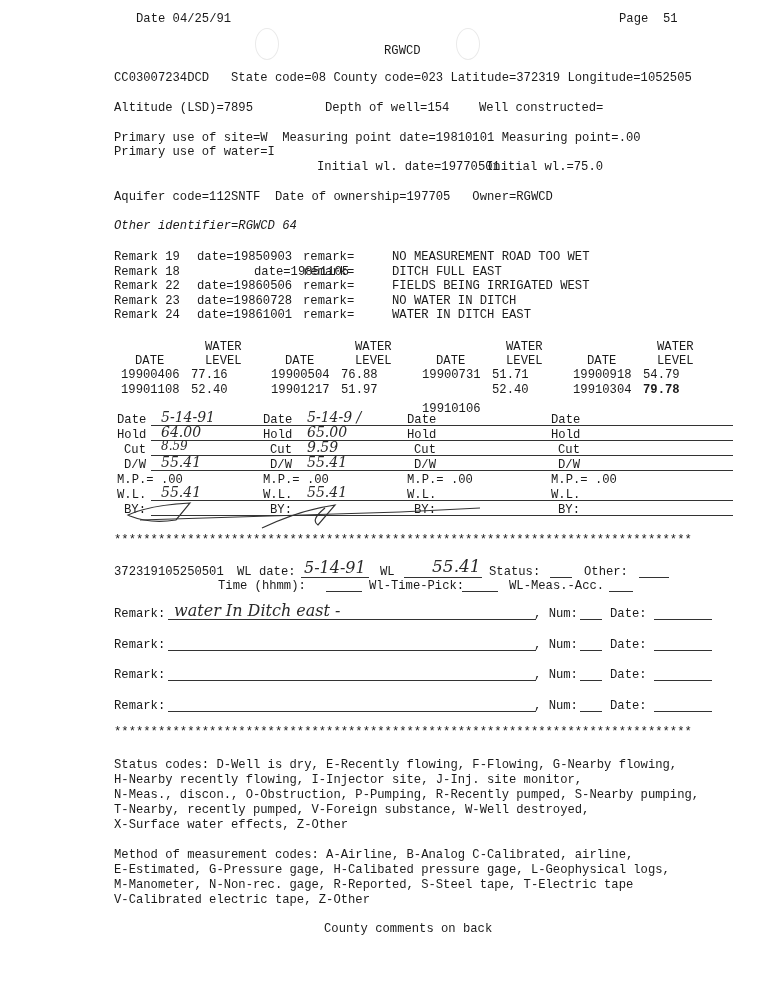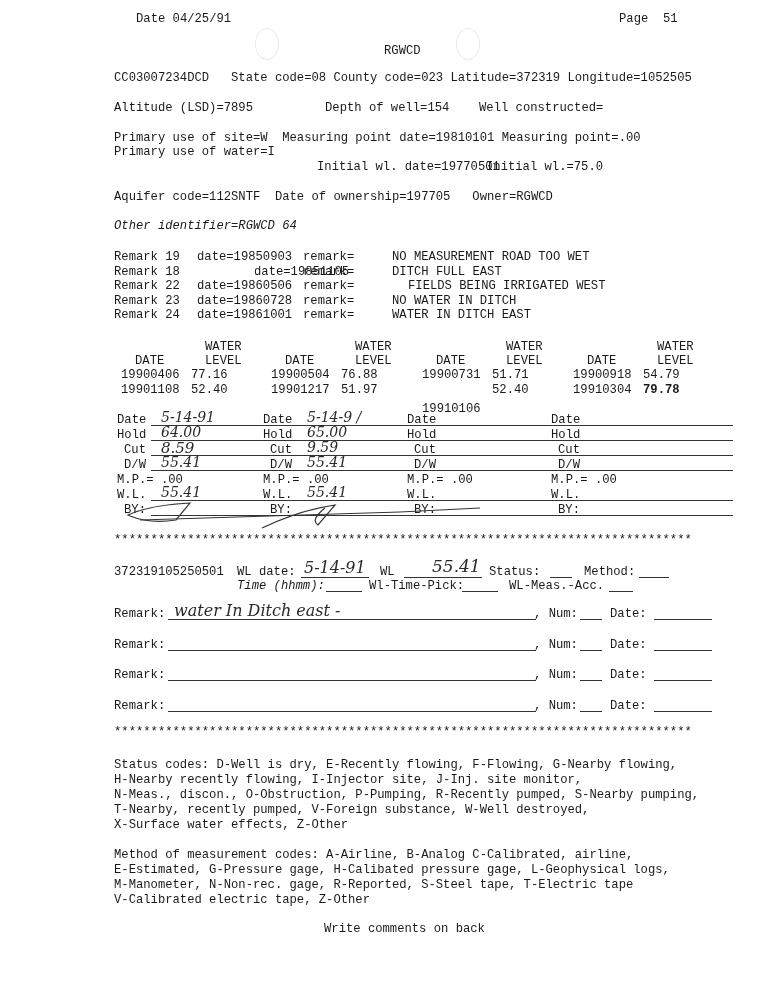--- a/index.html
+++ b/index.html
@@ -37,21 +37,21 @@
     <div class="abs" style="left:197px;top:250px;">date=19850903</div>
     <div class="abs" style="left:303px;top:250px;">remark=</div>
     <div class="abs" style="left:392px;top:250px;">NO MEASUREMENT ROAD TOO WET</div>
     <div class="abs" style="left:114px;top:264.5px;">Remark 18</div>
     <div class="abs" style="left:210px;top:264.5px;margin-left:44px;">date=19851105</div>
     <div class="abs" style="left:303px;top:264.5px;">remark=</div>
     <div class="abs" style="left:392px;top:264.5px;">DITCH FULL EAST</div>
     <div class="abs" style="left:114px;top:279px;">Remark 22</div>
     <div class="abs" style="left:197px;top:279px;">date=19860506</div>
     <div class="abs" style="left:303px;top:279px;">remark=</div>
-    <div class="abs" style="left:392px;top:279px;margin-left:16px;">FIELDS BEING IRRIGATED WEST</div>
+    <div class="abs" style="left:392px;top:279px;">FIELDS BEING IRRIGATED WEST</div>
     <div class="abs" style="left:114px;top:293.5px;">Remark 23</div>
     <div class="abs" style="left:197px;top:293.5px;">date=19860728</div>
     <div class="abs" style="left:303px;top:293.5px;">remark=</div>
     <div class="abs" style="left:392px;top:293.5px;">NO WATER IN DITCH</div>
     <div class="abs" style="left:114px;top:308px;">Remark 24</div>
     <div class="abs" style="left:197px;top:308px;">date=19861001</div>
     <div class="abs" style="left:303px;top:308px;">remark=</div>
     <div class="abs" style="left:392px;top:308px;">WATER IN DITCH EAST</div>
   </div>
 
@@ -89,21 +89,21 @@
 <div id="cards">
     <div>
       <div class="abs" style="left:117px;top:413px;">Date</div>
       <div class="line" style="left:151px;top:425px;width:148px;"></div>
       <div class="hw" style="left:161px;top:409px;font-size:14px;">5-14-91</div>
       <div class="abs" style="left:117px;top:428px;">Hold</div>
       <div class="line" style="left:151px;top:440px;width:148px;"></div>
       <div class="hw" style="left:161px;top:424px;font-size:14px;">64.00</div>
       <div class="abs" style="left:124px;top:443px;">Cut</div>
       <div class="line" style="left:151px;top:455px;width:148px;"></div>
-      <div class="hw" style="left:161px;top:439px;font-size:15px;">8.59</div>
+      <div class="hw" style="left:161px;top:439px;font-size:12px;">8.59</div>
       <div class="abs" style="left:124px;top:458px;">D/W</div>
       <div class="line" style="left:151px;top:470px;width:148px;"></div>
       <div class="hw" style="left:161px;top:454px;font-size:14px;">55.41</div>
       <div class="abs" style="left:117px;top:473px;">M.P.= .00</div>
       <div class="abs" style="left:117px;top:488px;">W.L.</div>
       <div class="line" style="left:151px;top:500px;width:148px;"></div>
       <div class="hw" style="left:161px;top:484px;font-size:14px;">55.41</div>
       <div class="abs" style="left:124px;top:503px;">BY:</div>
       <div class="line" style="left:151px;top:515px;width:148px;"></div>
     </div>
@@ -169,24 +169,24 @@
 
 <div class="abs" style="left:114px;top:565px;">372319105250501</div>
 <div class="abs" style="left:237px;top:565px;">WL date:</div>
 <div class="line" style="left:301px;top:577px;width:68px;"></div>
 <div class="hw" style="left:304px;top:558px;font-size:16px;">5-14-91</div>
 <div class="abs" style="left:380px;top:565px;">WL</div>
 <div class="line" style="left:404px;top:577px;width:78px;"></div>
 <div class="hw" style="left:432px;top:556px;font-size:17px;">55.41</div>
 <div class="abs" style="left:489px;top:565px;">Status:</div>
 <div class="line" style="left:550px;top:577px;width:22px;"></div>
-<div class="abs" style="left:584px;top:565px;">Method:</div>
+<div class="abs" style="left:584px;top:565px;">Other:</div>
 <div class="line" style="left:639px;top:577px;width:30px;"></div>
 
-<div class="abs" style="left:237px;top:579px;font-style:italic;">Time (hhmm):</div>
+<div class="abs" style="left:218px;top:579px;">Time (hhmm):</div>
 <div class="line" style="left:326px;top:591px;width:36px;"></div>
 <div class="abs" style="left:369px;top:579px;">Wl-Time-Pick:</div>
 <div class="line" style="left:462px;top:591px;width:36px;"></div>
 <div class="abs" style="left:509px;top:579px;">WL-Meas.-Acc.</div>
 <div class="line" style="left:609px;top:591px;width:24px;"></div>
 
 <div id="remark-lines">
     <div class="abs" style="left:114px;top:607px;">Remark:</div>
     <div class="line" style="left:168px;top:619px;width:368px;"></div>
     <div class="hw" style="left:174px;top:601px;font-size:16px;">water In Ditch east -</div>
@@ -223,13 +223,13 @@
     <div class="abs" style="left:114px;top:803px;">T-Nearby, recently pumped, V-Foreign substance, W-Well destroyed,</div>
     <div class="abs" style="left:114px;top:818px;text-align:center;">X-Surface water effects, Z-Other</div>
   </div>
 <div id="method-codes">
     <div class="abs" style="left:114px;top:848px;">Method of measurement codes: A-Airline, B-Analog C-Calibrated, airline,</div>
     <div class="abs" style="left:114px;top:863px;">E-Estimated, G-Pressure gage, H-Calibated pressure gage, L-Geophysical logs,</div>
     <div class="abs" style="left:114px;top:878px;">M-Manometer, N-Non-rec. gage, R-Reported, S-Steel tape, T-Electric tape</div>
     <div class="abs" style="left:114px;top:893px;">V-Calibrated electric tape, Z-Other</div>
   </div>
 
-<div class="abs" style="left:324px;top:922px;">Write comments on back</div>
+<div class="abs" style="left:324px;top:922px;">County comments on back</div>
 
 </body></html>

